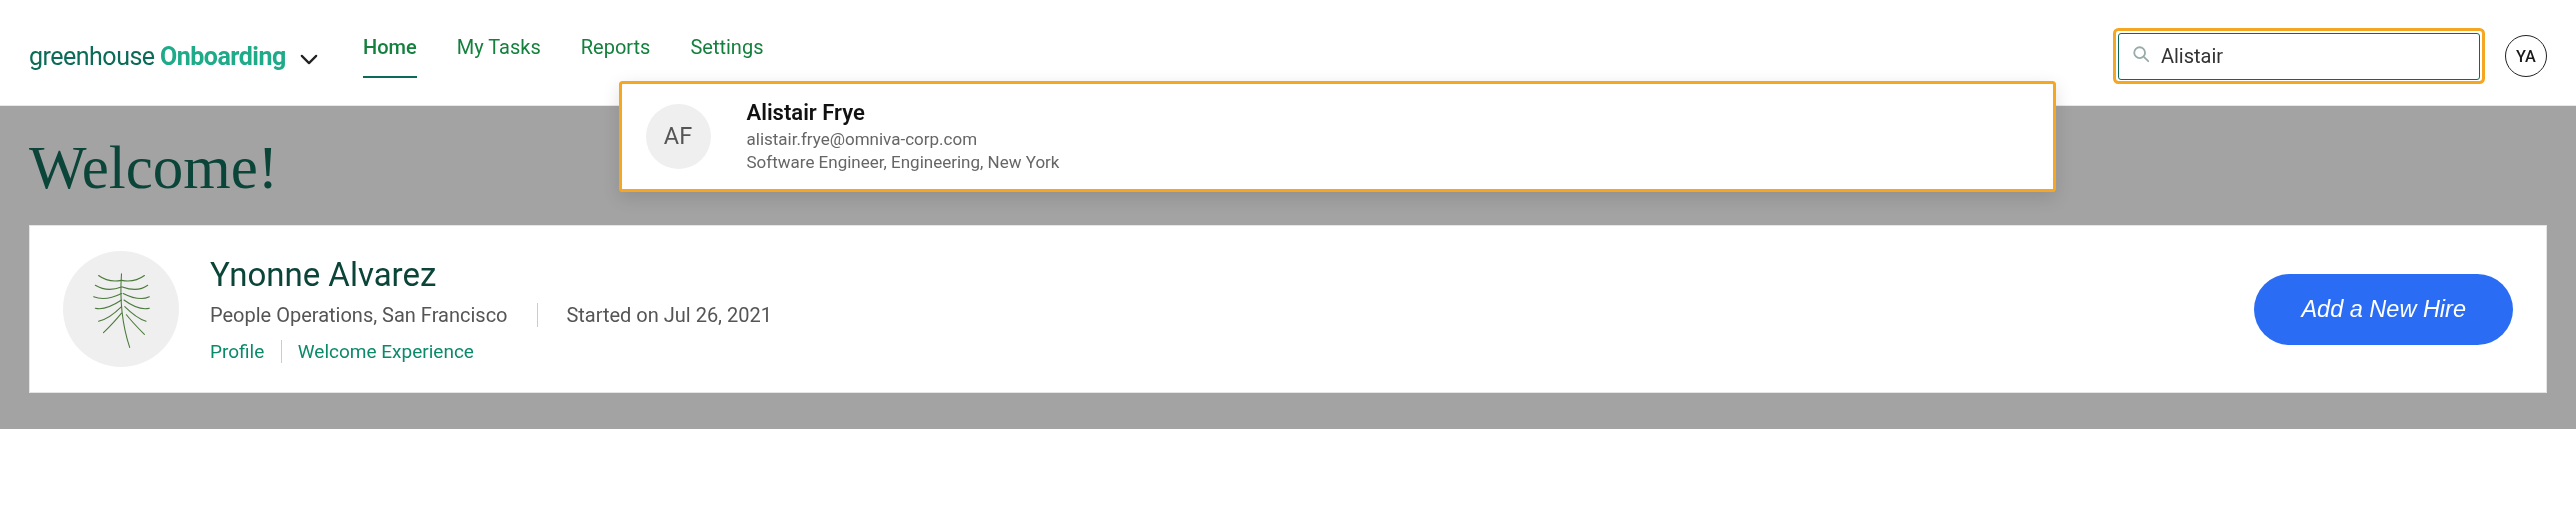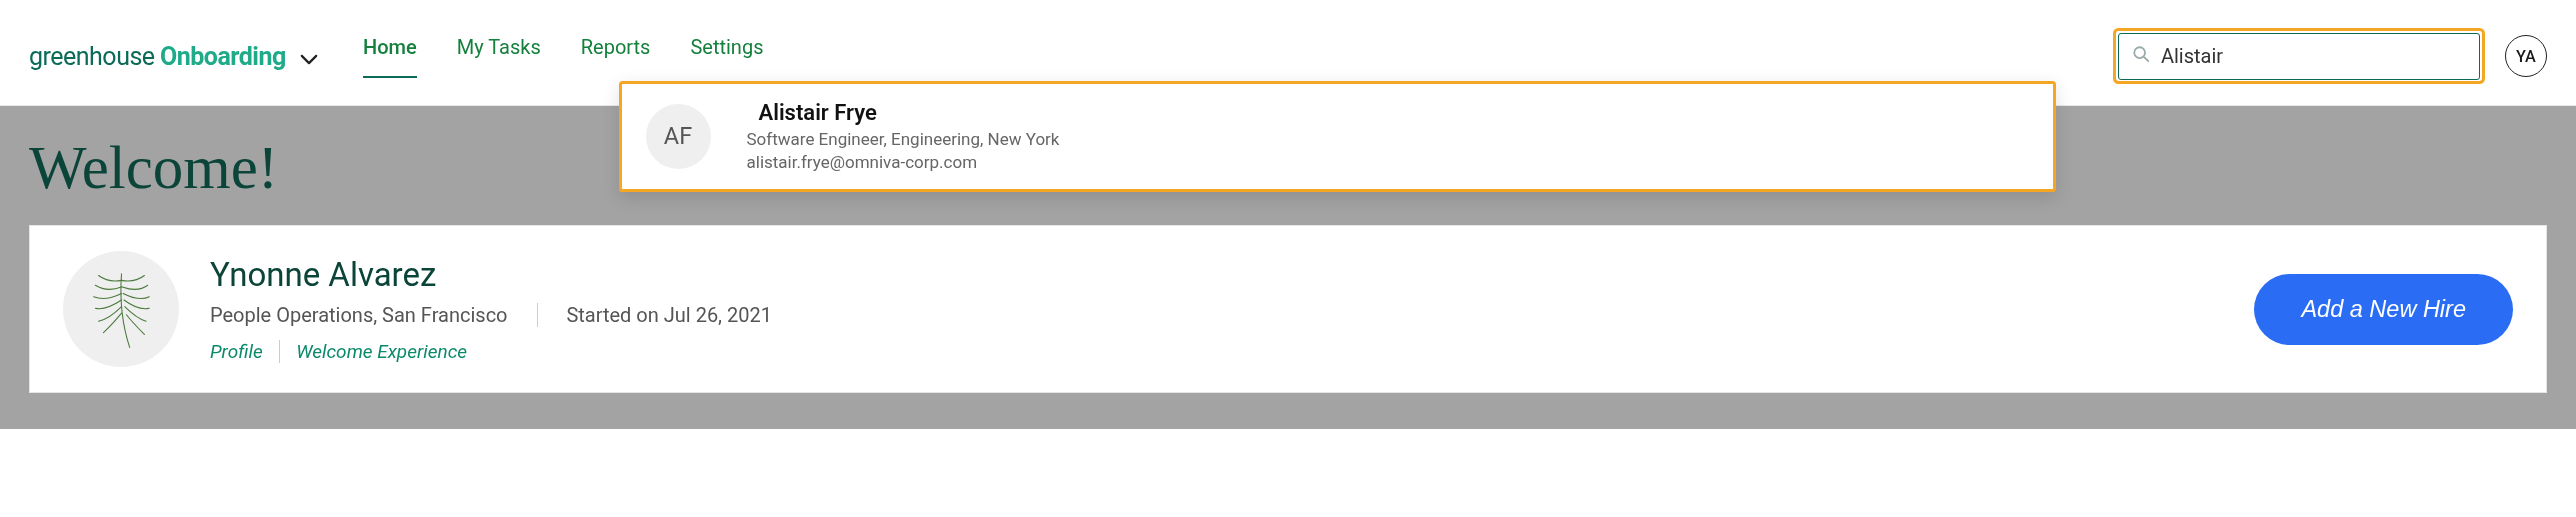--- a/index.html
+++ b/index.html
@@ -144,21 +144,20 @@
     .meta-divider {
       width: 0.9px;
       height: 23.5px;
       background: #ccc;
     }
     .links-row {
       display: flex;
       align-items: flex-start;
       gap: 16.3px;
       font-size: 19px;
-      font-style: italic;
     }
     .links-row a {
       color: #0b8a6b;
       text-decoration: none;
       cursor: pointer;
     }
     .add-hire-btn {
       background: #2a6df4;
       color: #fff;
       border: none;
@@ -193,21 +192,21 @@
       border-radius: 50%;
       background: #efefef;
       display: flex;
       align-items: center;
       justify-content: center;
       font-size: 23.5px;
       color: #555;
       flex-shrink: 0;
     }
     .dropdown-text { display: flex; flex-direction: column; gap: 3.6px; }
-    .dropdown-name { font-size: 22px; font-weight: 600; color: #111; margin-left: 12px; }
+    .dropdown-name { font-size: 22px; font-weight: 600; color: #111; }
     .dropdown-sub { font-size: 17px; color: #666; }
     @keyframes blink { 50% { opacity: 0; } }
     
     .fern svg { width: 83px; height: 90px; }
   </style>
 </head>
 <body>
 
 <div class="topbar">
   <div class="brand">
@@ -242,22 +241,22 @@
   </div>
 
   <div class="user-badge">YA</div>
 </div>
 
 <div class="dropdown">
   <div class="dropdown-item">
     <div class="dropdown-avatar">AF</div>
     <div class="dropdown-text">
       <div class="dropdown-name">Alistair Frye</div>
+      <div class="dropdown-sub">alistair.frye@omniva-corp.com</div>
       <div class="dropdown-sub">Software Engineer, Engineering, New York</div>
-      <div class="dropdown-sub">alistair.frye@omniva-corp.com</div>
     </div>
   </div>
 </div>
 
 <div class="main">
   <h1 class="welcome-title">Welcome!</h1>
 
   <div class="card">
     <div class="avatar-circle fern">
       <svg viewBox="0 0 100 110">

